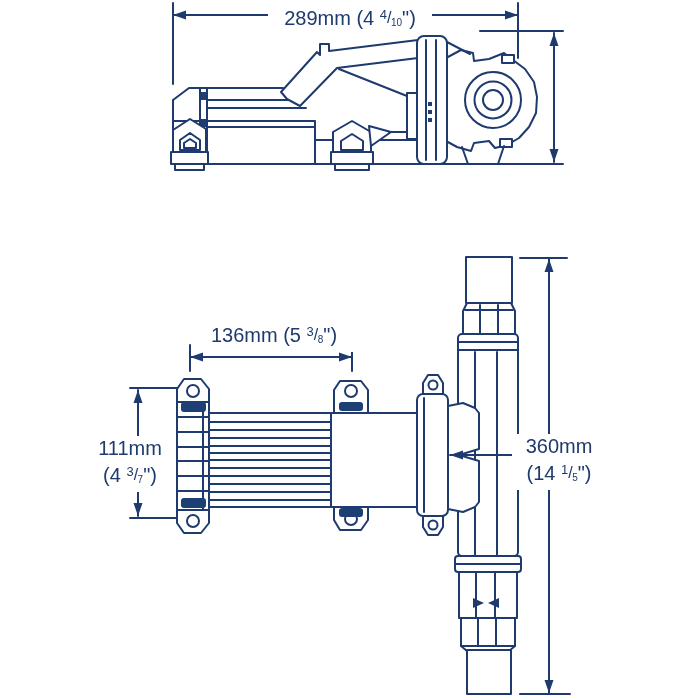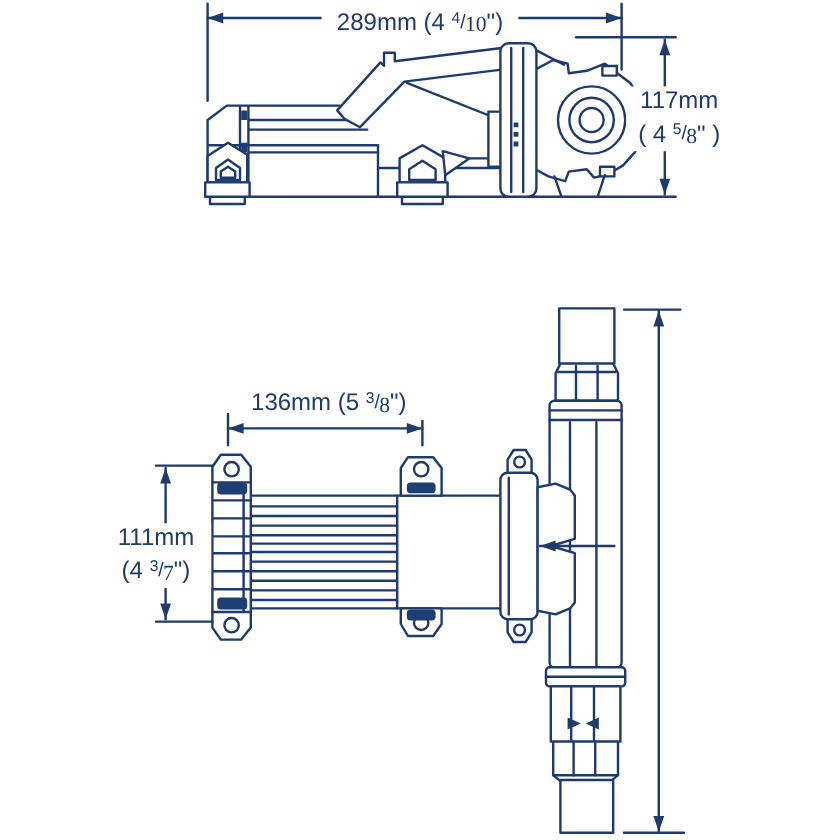--- a/index.html
+++ b/index.html
@@ -20,21 +20,21 @@
     color:var(--line);
     background:var(--bg);
     font-size:20px;
     line-height:23px;
     text-align:center;
     white-space:nowrap;
     z-index:5;
     padding:1px 2px;
   }
   .dim-label .fnum{font-size:13px;vertical-align:6px;}
-  .dim-label .fden{font-size:18px;vertical-align:-1px;font-family:Liberation Serif, serif;}
+  .dim-label .fden{font-size:10px;vertical-align:-1px;}
   .dim-label .fsl{font-size:16px;vertical-align:2px;letter-spacing:-0.5px;}
 </style>
 </head>
 <body>
 
 <div id="stage">
 
 <svg width="700" height="700" viewBox="0 0 700 700" stroke-linecap="round" stroke-linejoin="round">
 
   <g stroke="var(--line)" stroke-width="2" fill="none">
@@ -144,32 +144,32 @@
     <path fill="var(--line)" stroke="none" d="M190,357 L203,352.5 L203,361.5 Z M352,357 L339,352.5 L339,361.5 Z"></path>
     <path fill="var(--line)" stroke="none" d="M138,390 L133.5,403 L142.5,403 Z M138,516 L133.5,503 L142.5,503 Z"></path>
     <path fill="var(--line)" stroke="none" d="M549,259 L544.5,272 L553.5,272 Z M549,693 L544.5,680 L553.5,680 Z"></path>
   </g>
 </svg>
 
 <div class="dim-label" style="left:268px;top:2px;width:160px;">
   <span>289mm</span><span> (4 </span><span class="fnum">4</span><span class="fsl">/</span><span class="fden">10</span><span>")</span>
 </div>
 
-<div class="dim-label" style="left:522px;top:72px;width:84px;">
-  <div>117mm</div>
-  <div>
-    <span>( 4 </span><span class="fnum">5</span><span class="fsl">/</span><span class="fden">8</span><span>" )</span>
-  </div>
-</div>
 
 <div class="dim-label" style="left:194px;top:319px;width:156px;">
   <span>136mm</span><span> (5 </span><span class="fnum">3</span><span class="fsl">/</span><span class="fden">8</span><span>")</span>
 </div>
 
 <div class="dim-label" style="left:84px;top:436px;width:88px;">
   <div>111mm</div>
   <div>
     <span>(4 </span><span class="fnum">3</span><span class="fsl">/</span><span class="fden">7</span><span>")</span>
   </div>
 </div>
 
+<div class="dim-label" style="left:512px;top:434px;width:90px;">
+  <div>360mm</div>
+  <div>
+    <span>(14 </span><span class="fnum">1</span><span class="fsl">/</span><span class="fden">5</span><span>")</span>
+  </div>
+</div>
 
 </div>
 
 </body></html>

